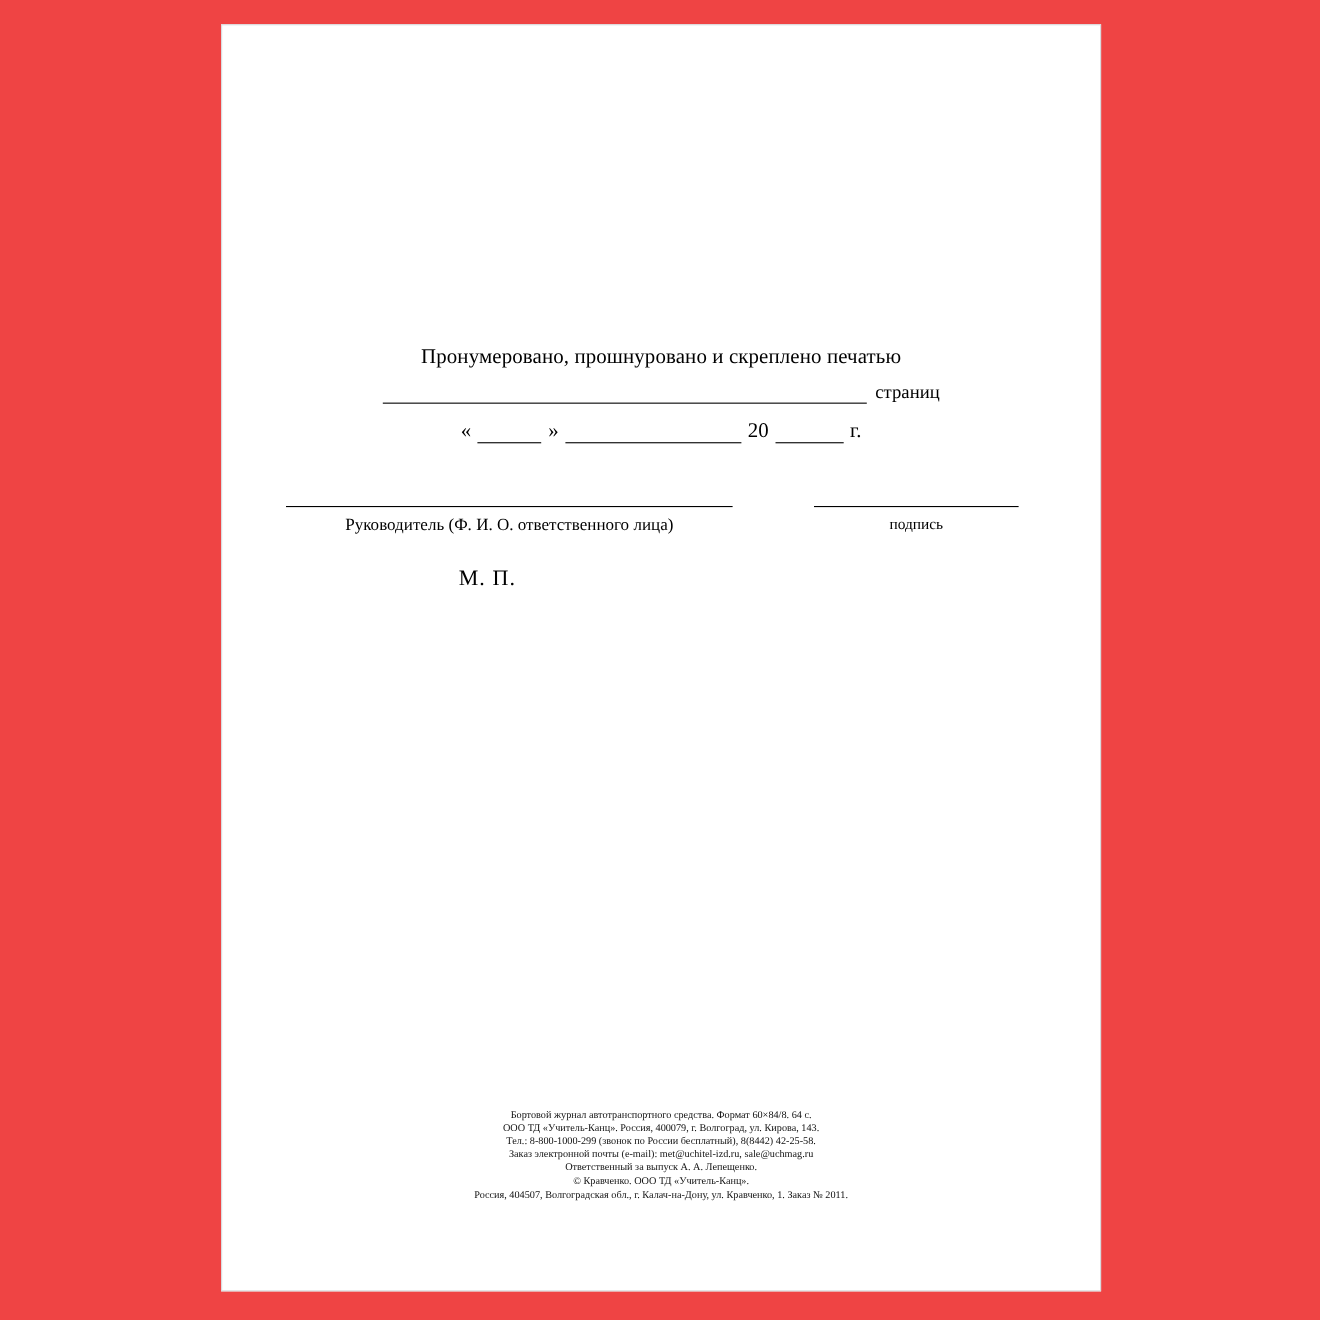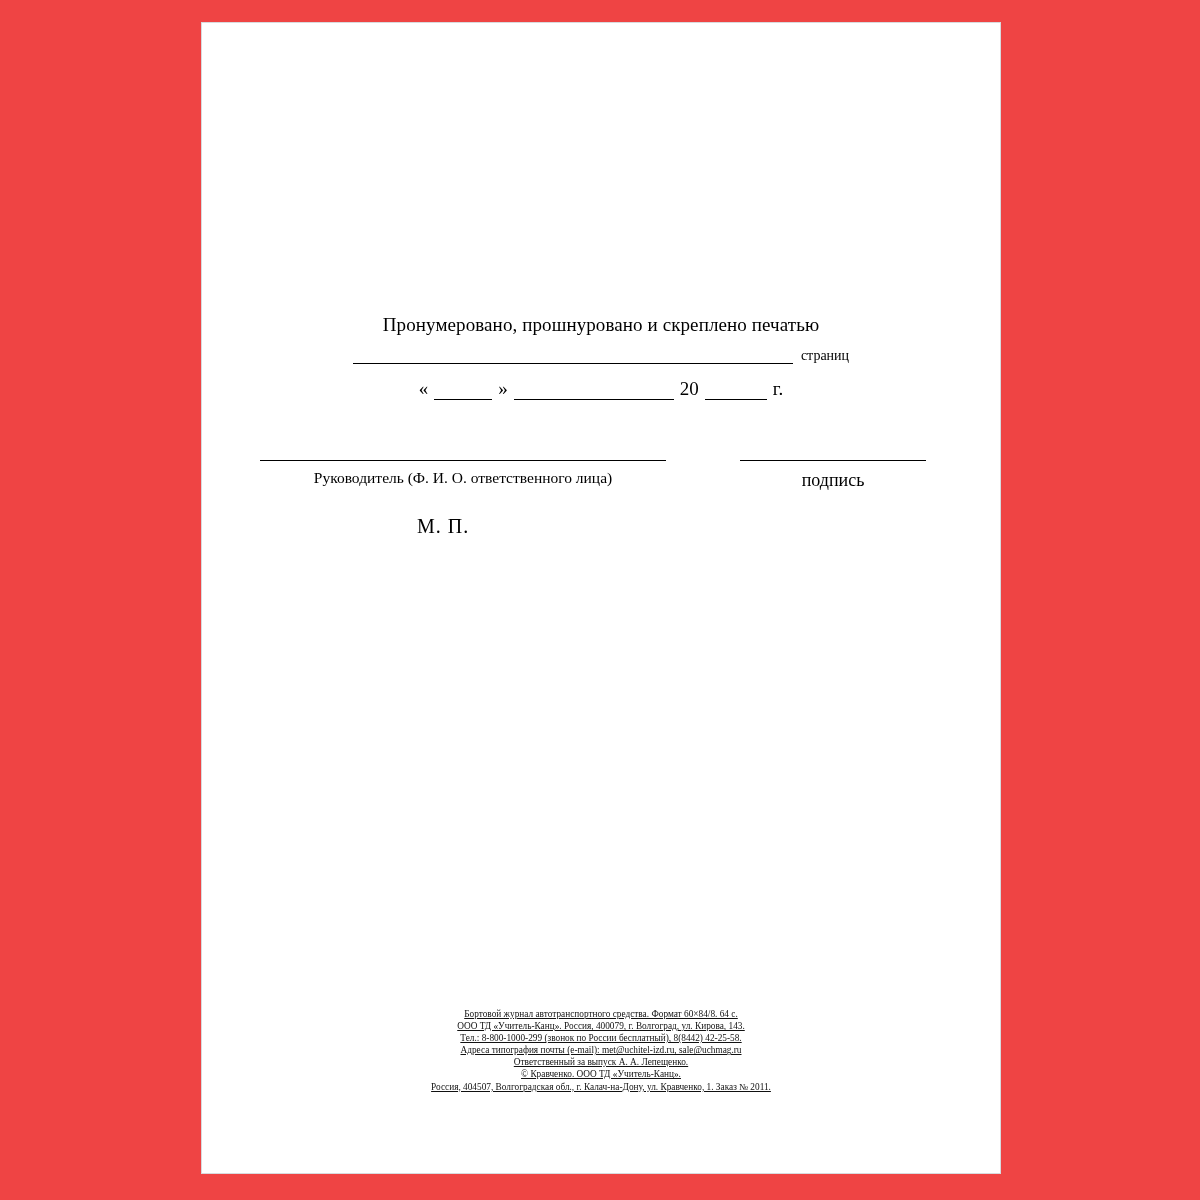--- a/index.html
+++ b/index.html
@@ -56,21 +56,21 @@
     line-height: 24px;
     letter-spacing: 0.1px;
   }
 
   .cert-pages-row {
     margin-top: 10px;
     display: flex;
     justify-content: center;
     align-items: flex-end;
     gap: 8px;
-    font-size: 14px;
+    font-size: 17px;
   }
   .rule {
     display: inline-block;
     border-bottom: 1px solid #000;
     height: 16px;
   }
   .rule-pages { width: 440px; }
 
   .cert-date-row {
     margin-top: 14px;
@@ -121,42 +121,41 @@
     width: 406px;
     text-align: center;
     font-size: 15.5px;
   }
   .sig-cap-right {
     position: absolute;
     left: 538px;
     top: 1px;
     width: 186px;
     text-align: center;
-    font-size: 18px;
+    font-size: 14px;
   }
 
   .mp {
     position: absolute;
     left: 215px;
     top: 492px;
     font-size: 20px;
     letter-spacing: 1px;
   }
 
   
   .colophon {
     position: absolute;
     left: 0;
     top: 985px;
     width: 100%;
     text-align: center;
     font-size: 9.3px;
     line-height: 12.1px;
     color: #111111;
-    text-decoration: underline;
   }
   .colophon div {
     white-space: nowrap;
   }
 </style>
 </head>
 <body>
 
 <div class="canvas">
 
@@ -192,21 +191,21 @@
           <div class="sig-cap-right">подпись</div>
         </div>
       </div>
 
       <div class="mp">М. П.</div>
 
       <div class="colophon">
         <div>Бортовой журнал автотранспортного средства. Формат 60×84/8. 64 с.</div>
         <div>ООО ТД «Учитель-Канц». Россия, 400079, г. Волгоград, ул. Кирова, 143.</div>
         <div>Тел.: 8-800-1000-299 (звонок по России бесплатный), 8(8442) 42-25-58.</div>
-        <div>Адреса типография почты (e-mail): met@uchitel-izd.ru,  sale@uchmag.ru</div>
+        <div>Заказ электронной почты (e-mail): met@uchitel-izd.ru,  sale@uchmag.ru</div>
         <div>Ответственный за выпуск А. А. Лепещенко.</div>
         <div>© Кравченко. ООО ТД «Учитель-Канц».</div>
         <div>Россия, 404507, Волгоградская обл., г. Калач-на-Дону, ул. Кравченко, 1. Заказ № 2011.</div>
       </div>
 
     </div>
   </div>
 
 </div>
 

